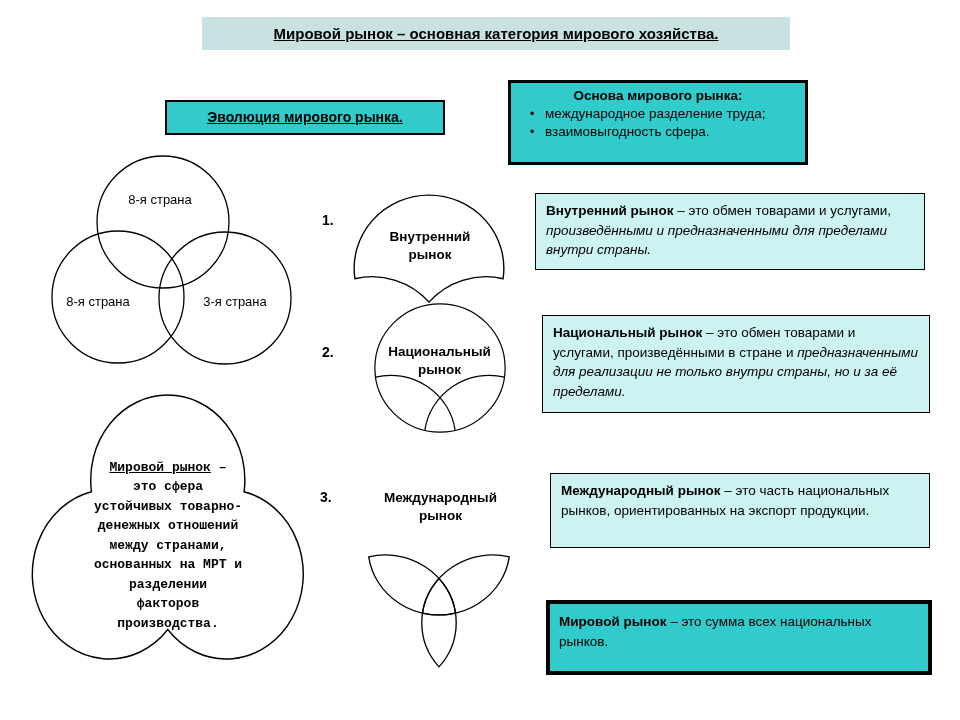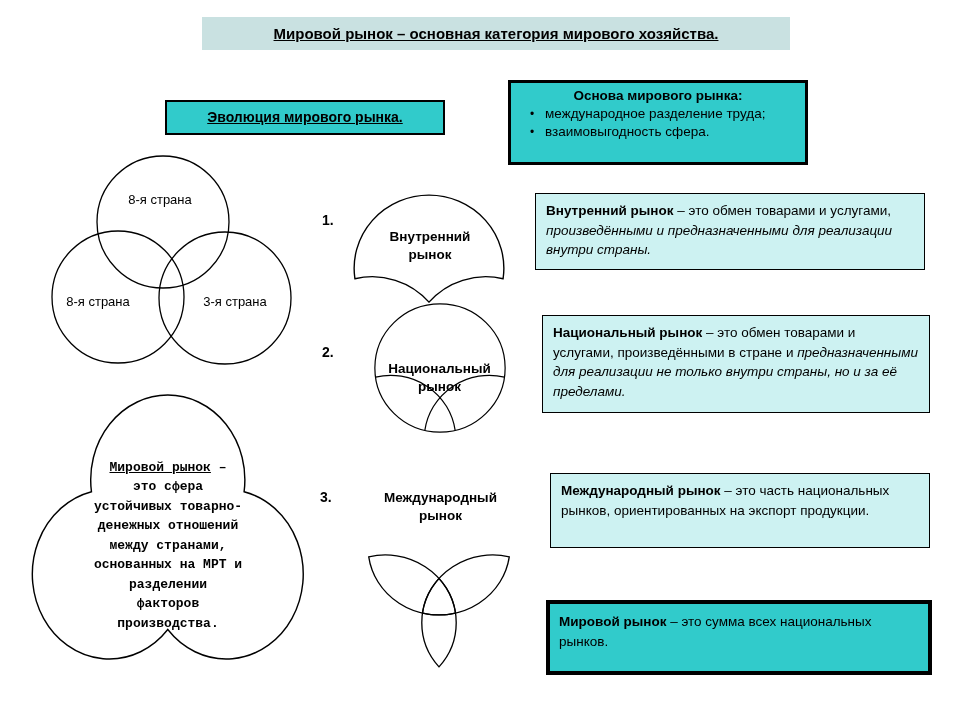--- a/index.html
+++ b/index.html
@@ -103,34 +103,34 @@
   </svg>
   <div class="stage-label" style="left:365px; top:228px; width:130px;">Внутренний
 рынок</div>
 
   <div class="stage-num" style="left:322px; top:344px;">2.</div>
   <svg class="shape" style="left:373px; top:302px;" width="134" height="132" viewBox="8 8 144 144" preserveAspectRatio="none">
     <circle cx="80" cy="80" r="70"></circle>
     <path d="M 10.7 89.9 A 70 70 0 0 1 96.3 148.1"></path>
     <path d="M 149.3 89.9 A 70 70 0 0 0 63.7 148.1"></path>
   </svg>
-  <div class="stage-label" style="left:362px; top:360px; width:155px;">Национальный
+  <div class="stage-label" style="left:362px; top:343px; width:155px;">Национальный
 рынок</div>
 
   <div class="stage-num" style="left:320px; top:489px;">3.</div>
   <div class="stage-label" style="left:358px; top:489px; width:165px;">Международный
 рынок</div>
   <svg class="shape" style="left:366px; top:554px;" width="146" height="116" viewBox="8 87 144 120" preserveAspectRatio="none">
     <path d="M 10.7 89.9 A 70 70 0 0 0 96.3 148.1 A 70 70 0 0 0 10.7 89.9 Z"></path>
     <path d="M 149.3 89.9 A 70 70 0 0 1 63.7 148.1 A 70 70 0 0 1 149.3 89.9 Z"></path>
     <path d="M 80 112.3 A 70 70 0 0 1 80 203.7 A 70 70 0 0 1 80 112.3 Z"></path>
   </svg>
 
   <div class="def-box" style="left:535px; top:193px; width:390px; height:77px;">
-    <span class="lead">Внутренний рынок</span><span> – это обмен товарами и услугами, </span><span class="ital">произведёнными и предназначенными для реализации внутри страны.</span>
+    <span class="lead">Внутренний рынок</span><span> – это обмен товарами и услугами, </span><span class="ital">произведёнными и предназначенными для пределами внутри страны.</span>
   </div>
 
   <div class="def-box" style="left:542px; top:315px; width:388px; height:98px;">
     <span class="lead">Национальный рынок</span><span> – это обмен товарами и услугами, произведёнными в стране  и </span><span class="ital">предназначенными для реализации не только внутри страны, но и за её пределами.</span>
   </div>
 
   <div class="def-box" style="left:550px; top:473px; width:380px; height:75px;">
     <span class="lead">Международный рынок</span><span> – это часть национальных рынков, ориентированных на экспорт продукции.</span>
   </div>
 

